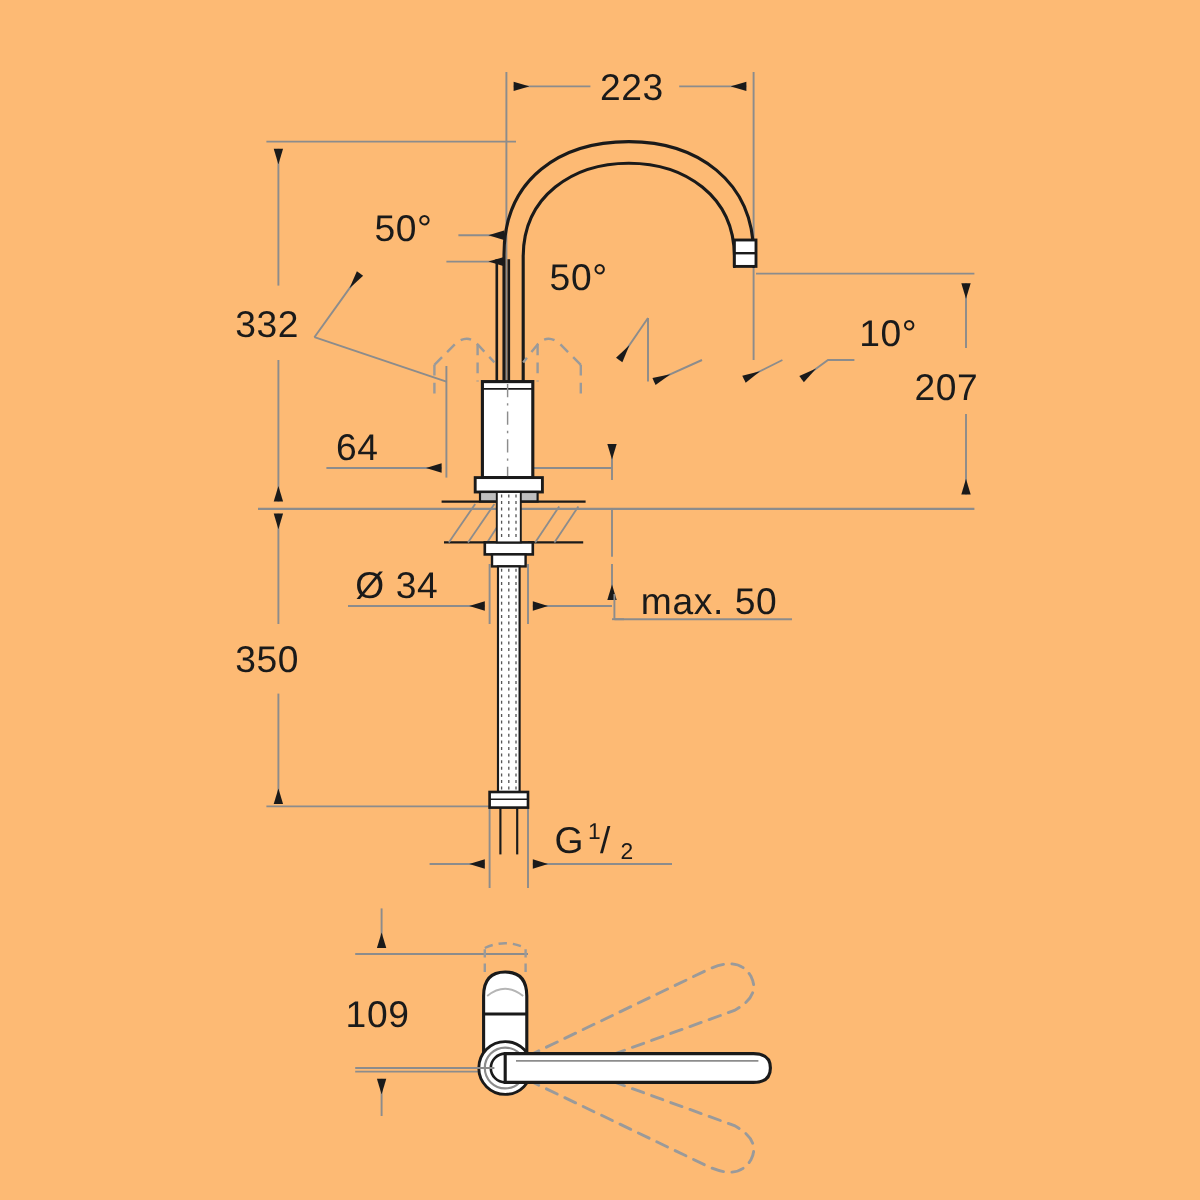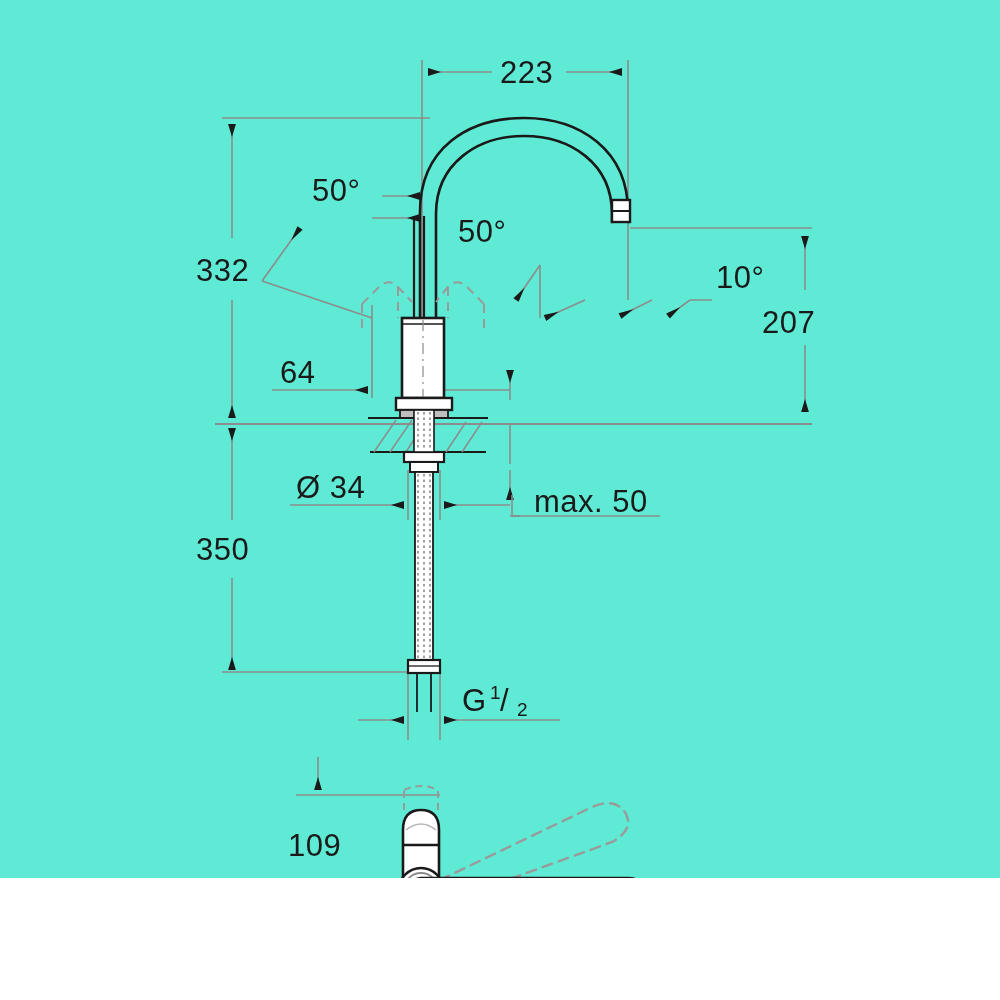--- a/index.html
+++ b/index.html
@@ -7,22 +7,22 @@
     margin: 0;
     padding: 0;
     background: #ffffff;
   }
   body {
     font-family: "Liberation Sans", sans-serif;
   }
   #stage {
     position: relative;
     width: 1000px;
-    height: 878px;
-    background: #5eead4;
+    height: 1000px;
+    background: #fdba74;
     overflow: hidden;
   }
   #drawing {
     position: absolute;
     left: 0;
     top: 0;
     width: 1000px;
     height: 1000px;
   }
   .dimtext {

